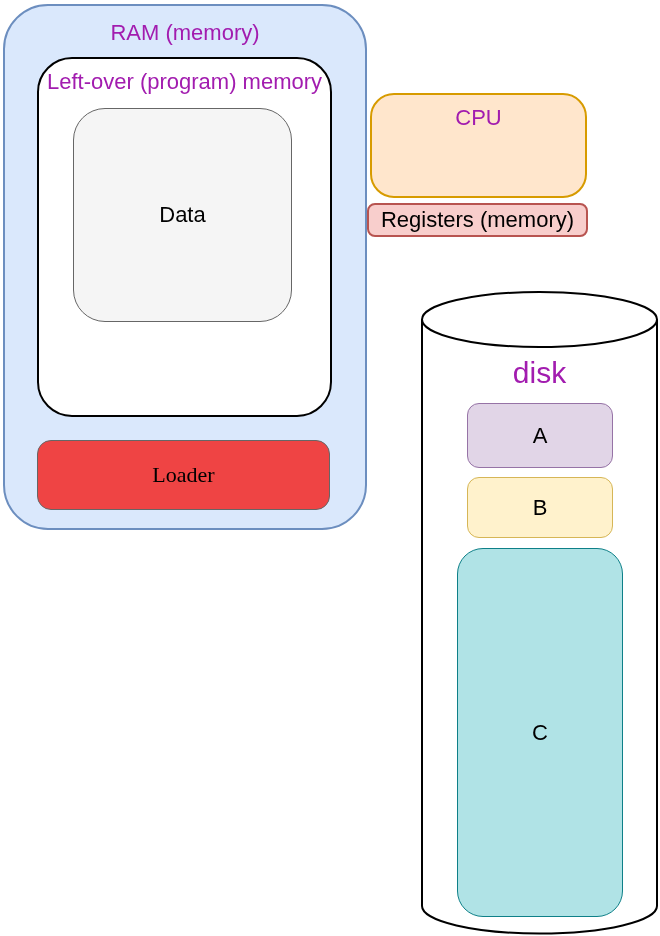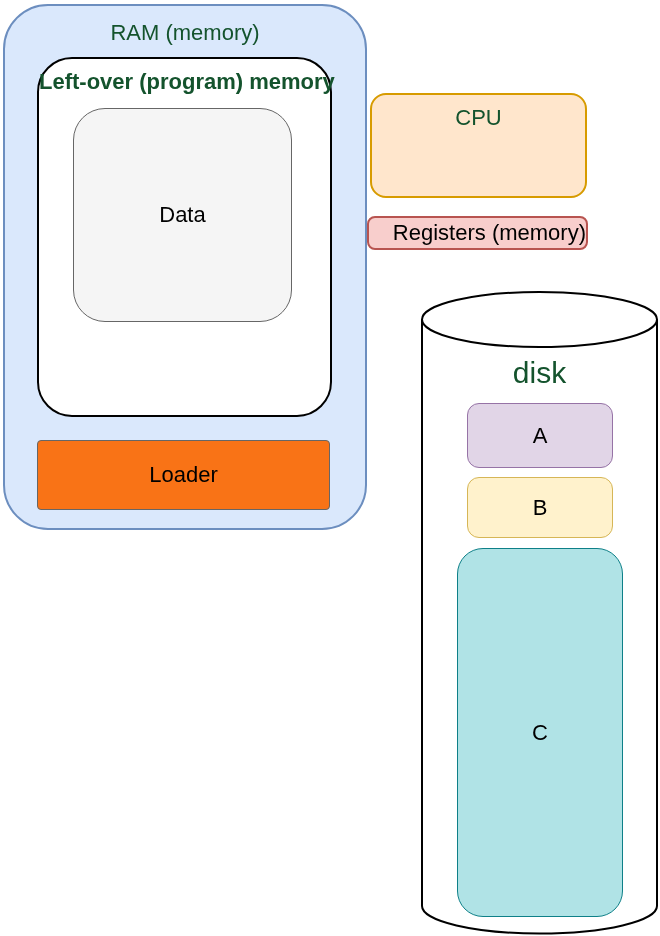--- a/index.html
+++ b/index.html
@@ -20,21 +20,21 @@
     position: absolute;
     box-sizing: border-box;
   }
   .label {
     position: absolute;
     left: 0;
     right: 0;
     text-align: center;
     font-size: 22px;
     line-height: 26px;
-    color: #14532d;
+    color: #a21caf;
     white-space: nowrap;
   }
   .center-label {
     display: flex;
     align-items: center;
     justify-content: center;
     font-size: 22px;
     color: #000000;
   }
 
@@ -49,58 +49,58 @@
   .ram-label { top: 14px; }
 
   
   .leftover-box {
     left: 37px; top: 57px;
     width: 295px; height: 360px;
     background: #ffffff;
     border: 2px solid #000000;
     border-radius: 35px;
   }
-  .leftover-label { top: 10px; font-weight: bold; }
+  .leftover-label { top: 10px; }
 
   
   .data-box {
     left: 73px; top: 108px;
     width: 219px; height: 214px;
     background: #f5f5f5;
     border: 1.5px solid #666666;
     border-radius: 32px;
   }
 
   
   .loader-box {
     left: 37px; top: 440px;
     width: 293px; height: 70px;
-    background: #f97316;
+    background: #ef4444;
     border: 1.5px solid #666666;
-    border-radius: 4px;
+    border-radius: 14px;
+    font-family: Liberation Serif, serif;
   }
 
   
   .cpu-box {
     left: 370px; top: 93px;
     width: 217px; height: 105px;
     background: #ffe6cc;
     border: 2px solid #d79b00;
-    border-radius: 16px;
+    border-radius: 24px;
   }
   .cpu-label { top: 10px; }
 
   
   .registers-box {
-    left: 367px; top: 216px;
+    left: 367px; top: 203px;
     width: 221px; height: 34px;
     background: #f8cecc;
     border: 2px solid #b85450;
     border-radius: 8px;
-    justify-content: flex-end;
   }
 
   
   .disk-svg {
     position: absolute;
     left: 420px; top: 290px;
   }
   .disk-label {
     left: 422px; top: 358px;
     width: 235px;

